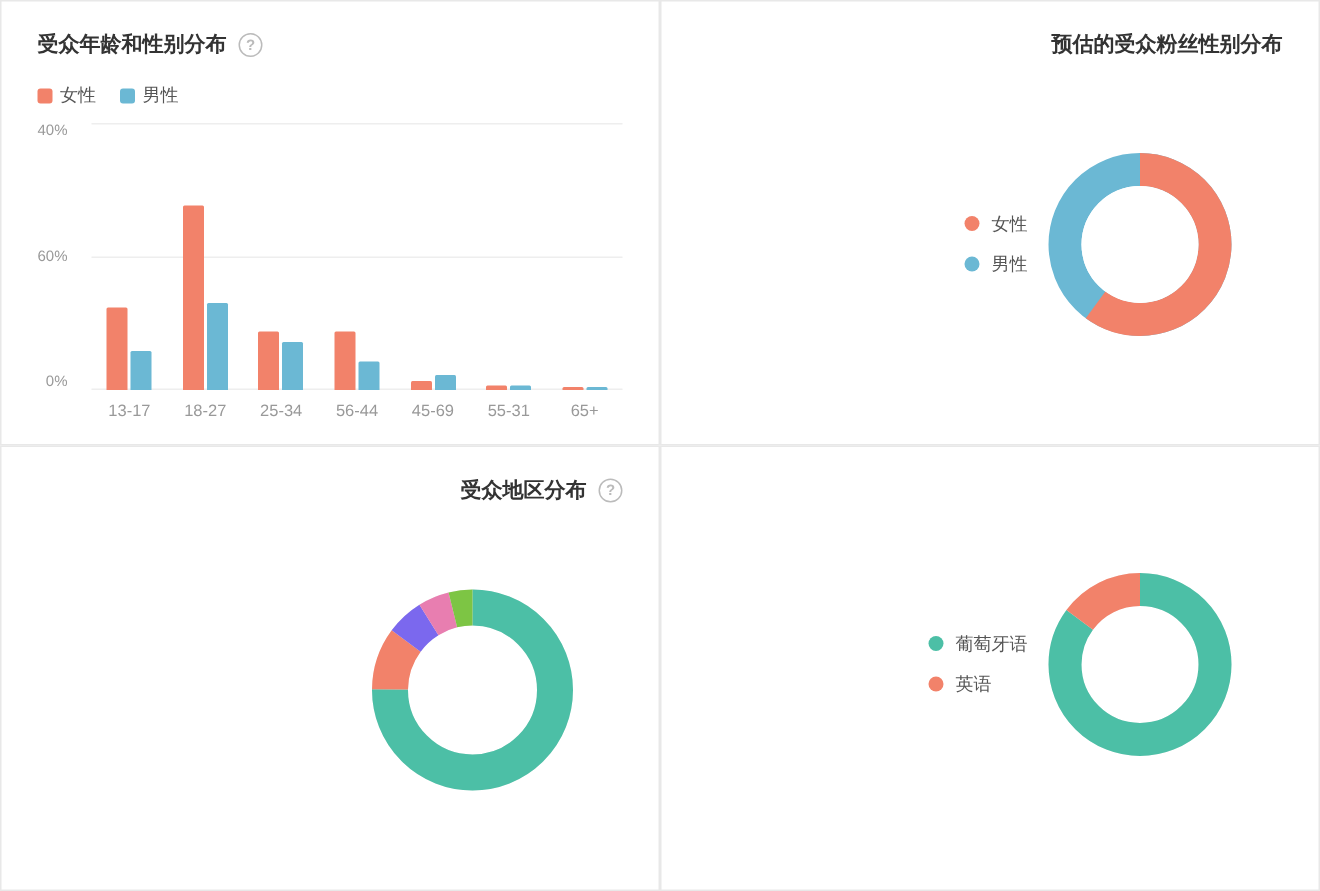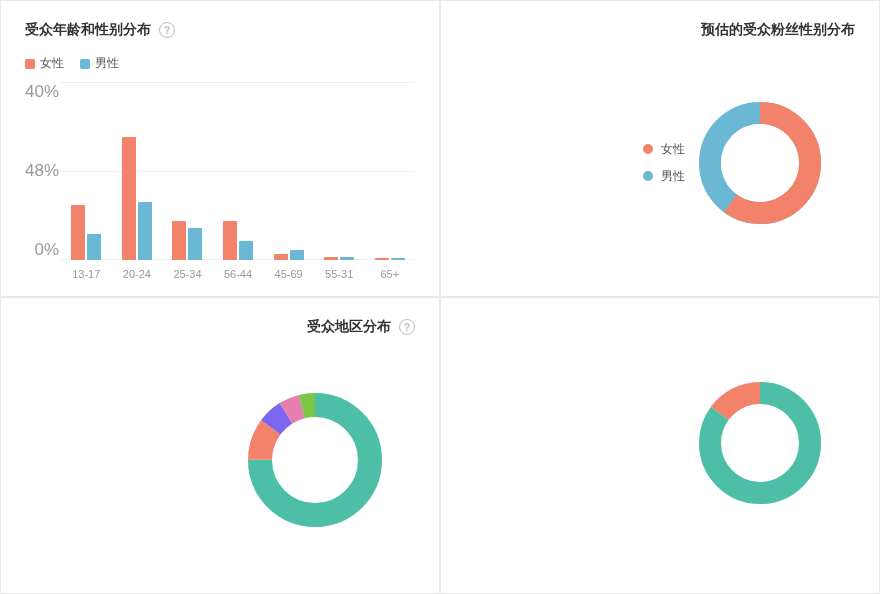--- a/index.html
+++ b/index.html
@@ -81,21 +81,21 @@
       left: 0;
       top: 0;
       bottom: 20px;
       display: flex;
       flex-direction: column;
       justify-content: space-between;
       align-items: flex-end;
       padding-right: 4px;
     }
     .y-label {
-      font-size: 17px;
+      font-size: 10px;
       color: #999;
     }
     .grid-lines {
       position: absolute;
       left: 36px;
       right: 0;
       top: 0;
       bottom: 20px;
       display: flex;
       flex-direction: column;
@@ -193,21 +193,21 @@
           <span>女性</span>
         </div>
         <div class="legend-item">
           <div class="legend-dot" style="background:#6BB8D4"></div>
           <span>男性</span>
         </div>
       </div>
       <div class="bar-chart" id="barChart">
         <div class="y-axis">
           <span class="y-label">40%</span>
-          <span class="y-label">48%</span>
+          <span class="y-label">60%</span>
           <span class="y-label">0%</span>
         </div>
         <div class="grid-lines">
           <div class="grid-line"></div>
           <div class="grid-line"></div>
           <div class="grid-line"></div>
         </div>
         <div class="bars-area" id="barsArea">
 
         <div class="bar-group">
@@ -235,21 +235,21 @@
               <div class="bar" style="background: rgb(107, 184, 212); height: 3.25px;"></div>
             </div>
             <div class="bar-group">
               <div class="bar" style="background: rgb(242, 130, 106); height: 1.625px;"></div>
               <div class="bar" style="background: rgb(107, 184, 212); height: 1.625px;"></div>
             </div>
           </div>
         <div class="x-labels" id="xLabels">
 
         <span class="x-label">13-17</span>
-            <span class="x-label">20-24</span>
+            <span class="x-label">18-27</span>
             <span class="x-label">25-34</span>
             <span class="x-label">56-44</span>
             <span class="x-label">45-69</span>
             <span class="x-label">55-31</span>
             <span class="x-label">65+</span>
           </div>
       </div>
     </div>
   </div>
 
@@ -294,20 +294,31 @@
             <circle cx="80" cy="80" r="55" fill="none" stroke="#E87EB0" stroke-width="24" stroke-dasharray="17.278759594743864 328.2964323001334" stroke-dashoffset="-314.4734246243383" transform="rotate(-90 80 80)"></circle>
             <circle cx="80" cy="80" r="55" fill="none" stroke="#7DC544" stroke-width="24" stroke-dasharray="13.823007675795091 331.75218421908215" stroke-dashoffset="-331.75218421908215" transform="rotate(-90 80 80)"></circle>
             <circle cx="80" cy="80" r="41" fill="white"></circle>
           </svg>
       </div>
     </div>
   </div>
 
   <div class="panel donut-panel">
     <div class="donut-content">
+      <div class="donut-legend" id="langLegend">
+
+      <div class="donut-legend-item">
+            <div class="donut-legend-dot" style="background:#4CBFA6"></div>
+            <span>葡萄牙语</span>
+          </div>
+          <div class="donut-legend-item">
+            <div class="donut-legend-dot" style="background:#F2826A"></div>
+            <span>英语</span>
+          </div>
+        </div>
       <div class="donut-svg-wrap">
         <svg width="150" height="150" viewBox="0 0 150 150" id="langSvg">
         <circle cx="75" cy="75" r="50" fill="none" stroke="#eee" stroke-width="22"></circle>
             <circle cx="75" cy="75" r="50" fill="none" stroke="#4CBFA6" stroke-width="22" stroke-dasharray="267.0353755551324 47.12388980384691" stroke-dashoffset="0" transform="rotate(-90 75 75)"></circle>
             <circle cx="75" cy="75" r="50" fill="none" stroke="#F2826A" stroke-width="22" stroke-dasharray="47.1238898038469 267.0353755551324" stroke-dashoffset="-267.0353755551324" transform="rotate(-90 75 75)"></circle>
             <circle cx="75" cy="75" r="37" fill="white"></circle>
           </svg>
       </div>
     </div>
   </div>

